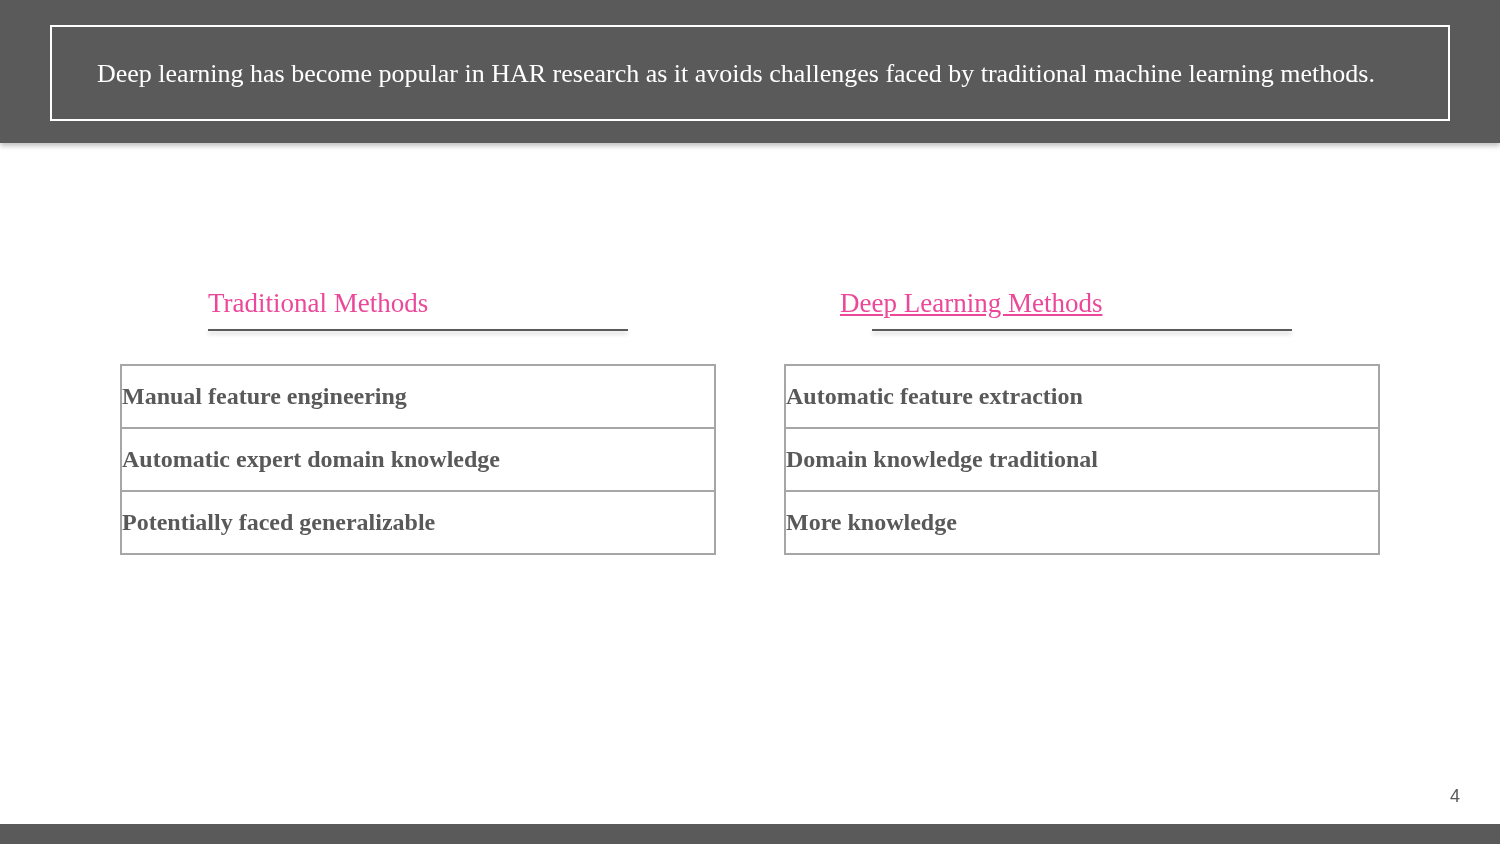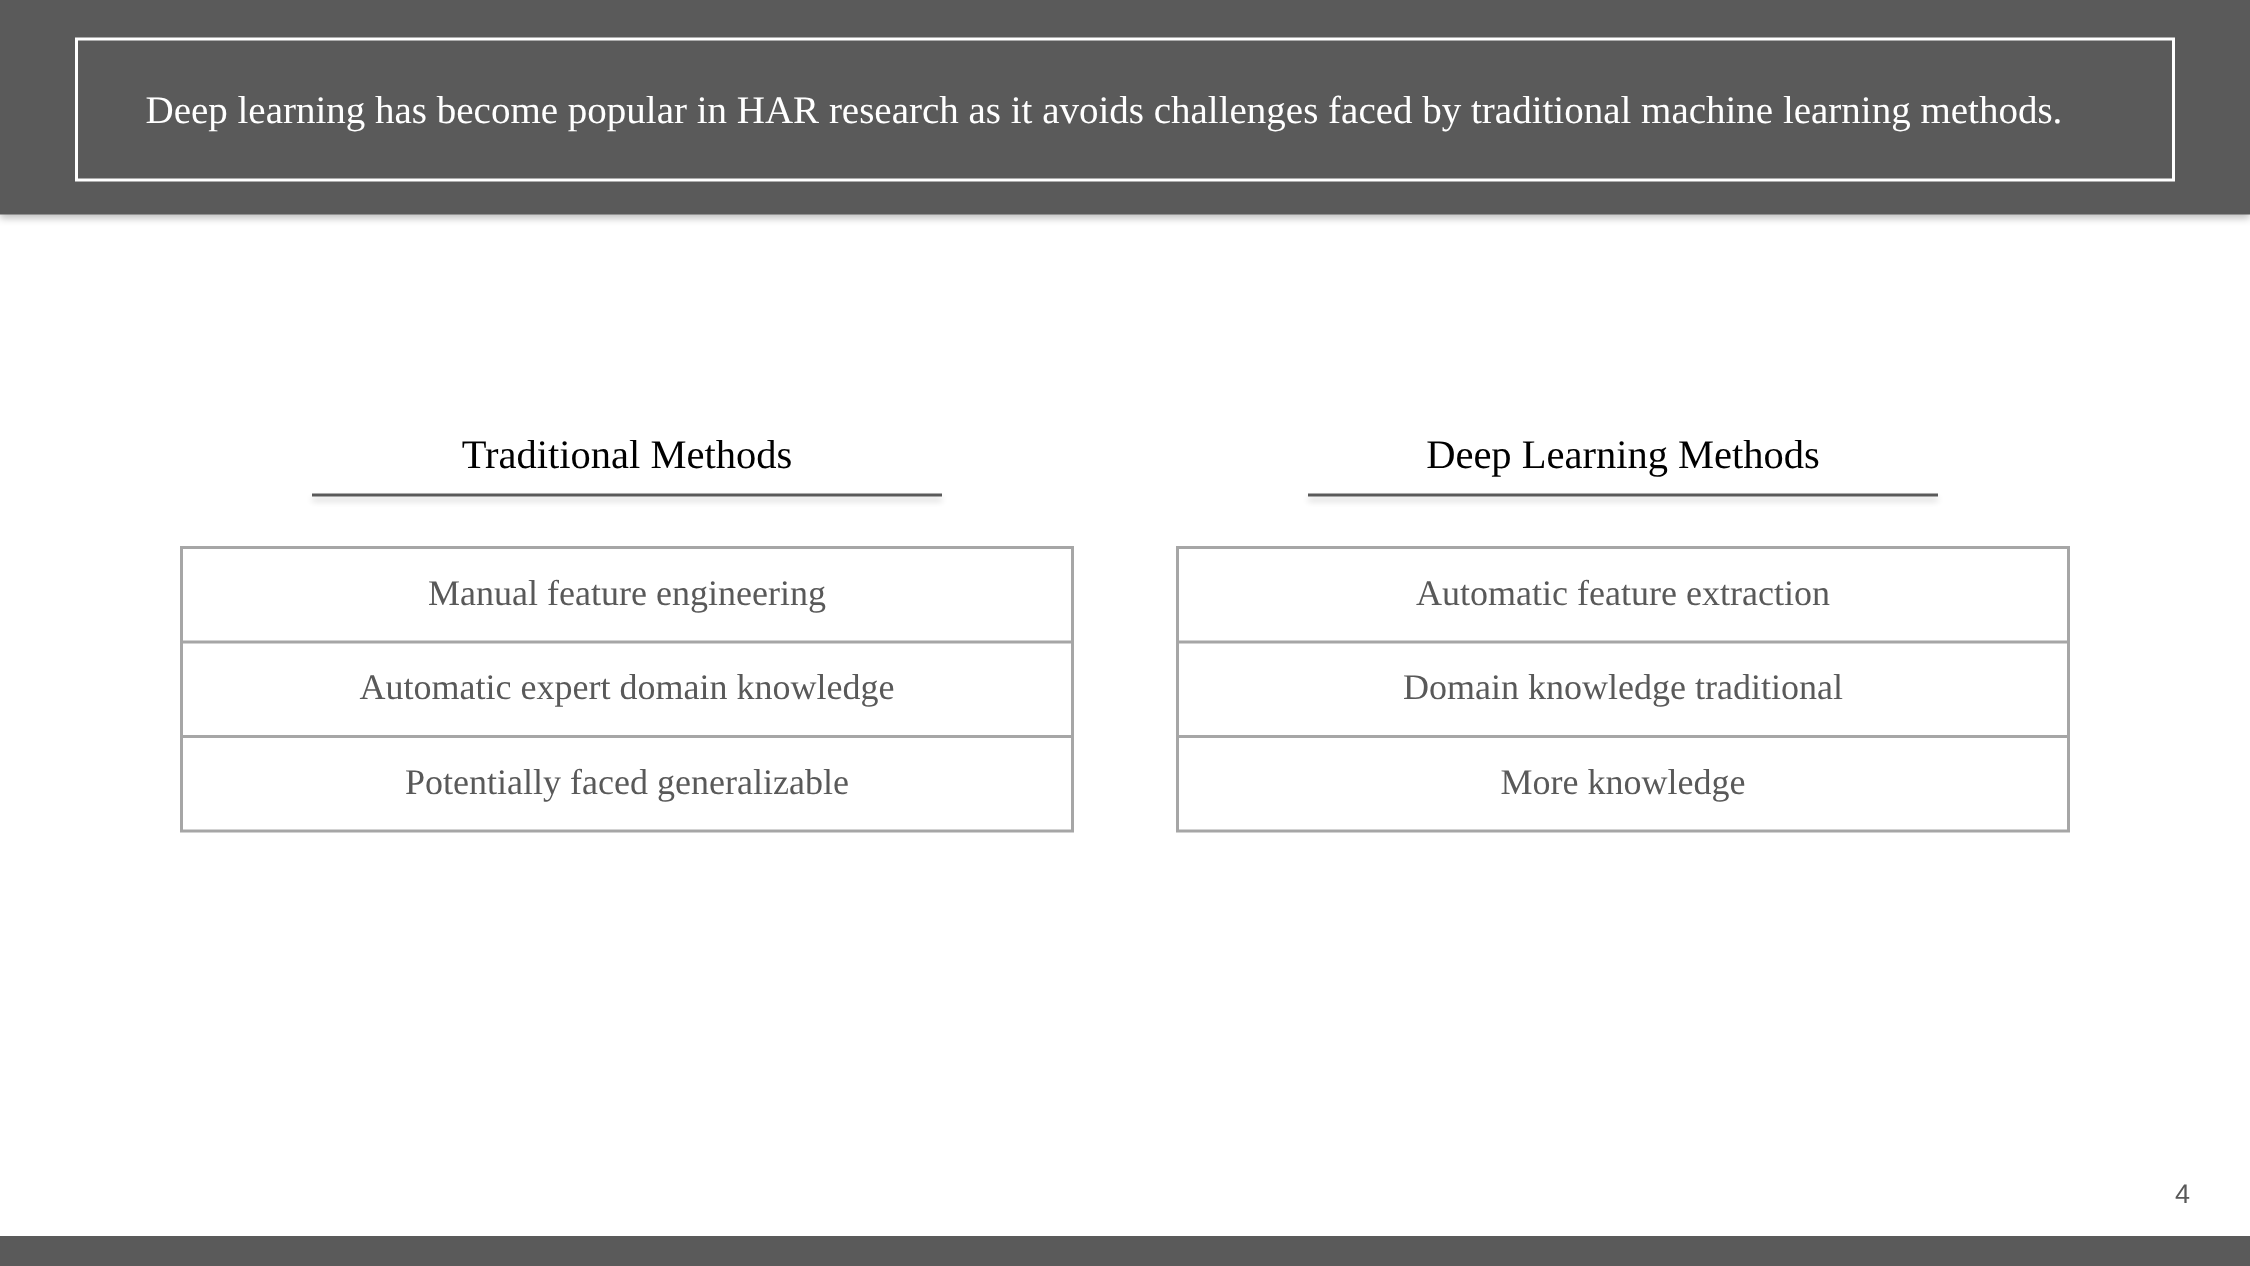--- a/index.html
+++ b/index.html
@@ -18,36 +18,37 @@
       border: 2px solid #ffffff;
       box-sizing: content-box;
     }
     .header-text {
       position: absolute; left: 13px; top: 32px;
       color: #ffffff; font-size: 26px; line-height: 30px;
       white-space: nowrap;
       margin-left: 32px;
     }
     .col-title {
-      position: absolute; width: 420px; text-align: center;
-      top: 286px; font-size: 27px; color: #000000; line-height: 34px;
+      position: absolute; width: 420px; text-align: left;
+      top: 286px; font-size: 27px; color: #ec4899; line-height: 34px;
     }
     .col-rule {
       position: absolute; top: 329px; width: 420px; height: 2px;
       background: #5a5a5a;
       box-shadow: 0 3px 4px rgba(0,0,0,0.2);
     }
     .list-box {
       position: absolute; top: 364px; width: 592px;
       border: 2px solid #a6a6a6;
     }
     .list-row {
-      height: 61px; line-height: 61px; text-align: center;
+      height: 61px; line-height: 61px; 
       font-size: 24px; color: #595959;
       border-bottom: 2px solid #a6a6a6;
+      font-weight: bold;
     }
     .list-row:last-child { border-bottom: none; }
     .page-number {
       position: absolute; left: 1450px; top: 786px;
       font-family: "Liberation Sans", sans-serif;
       font-size: 18px; color: #595959;
     }
     .footer-band {
       position: absolute; left: 0; top: 824px; width: 1500px; height: 20px;
       background: #5a5a5a;
@@ -63,21 +64,21 @@
 </div>
 
 <div class="col-title" style="left:208px;">Traditional Methods</div>
 <div class="col-rule" style="left:208px;"></div>
 <div class="list-box" style="left:120px;">
   <div class="list-row">Manual feature engineering</div>
   <div class="list-row">Automatic expert domain knowledge</div>
   <div class="list-row">Potentially faced generalizable</div>
 </div>
 
-<div class="col-title" style="left:872px;">Deep Learning Methods</div>
+<div class="col-title" style="left:840px;text-decoration:underline;">Deep Learning Methods</div>
 <div class="col-rule" style="left:872px;"></div>
 <div class="list-box" style="left:784px;">
   <div class="list-row">Automatic feature extraction</div>
   <div class="list-row">Domain knowledge traditional</div>
   <div class="list-row">More knowledge</div>
 </div>
 
 <div class="page-number">4</div>
 <div class="footer-band"></div>
 

